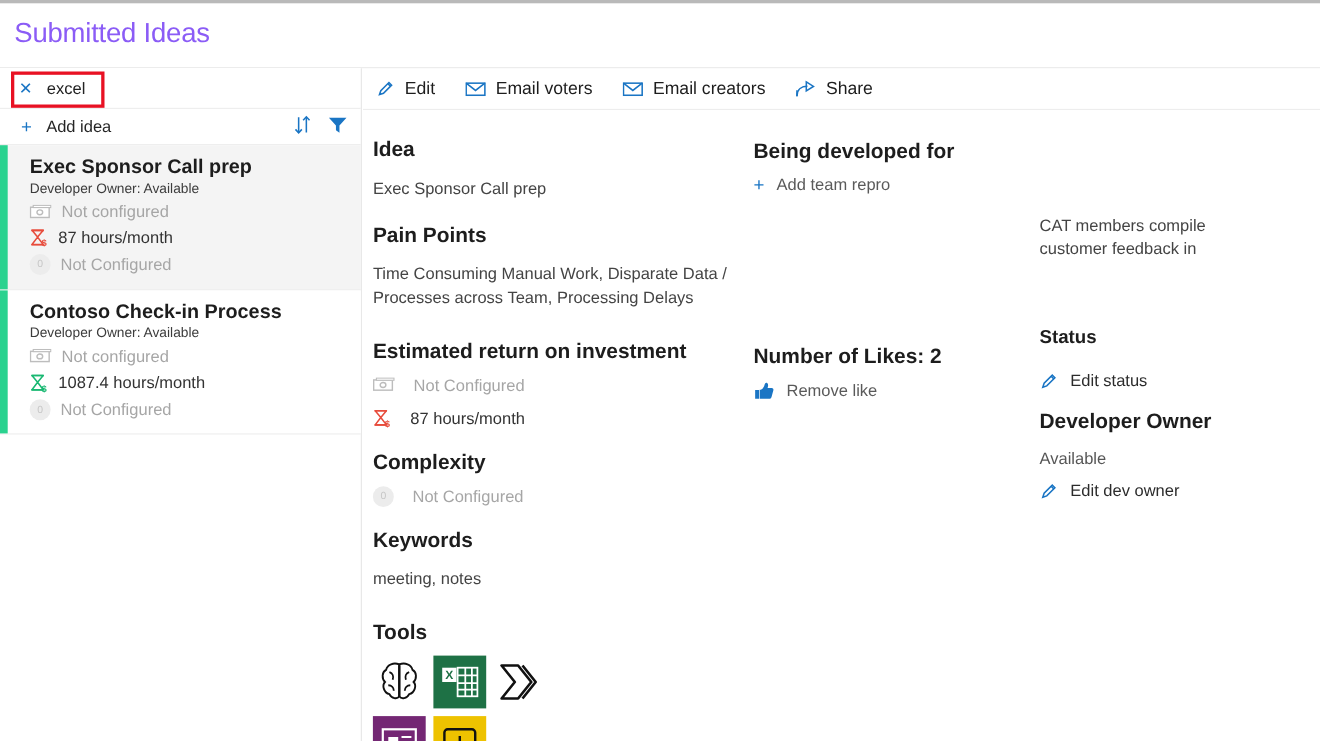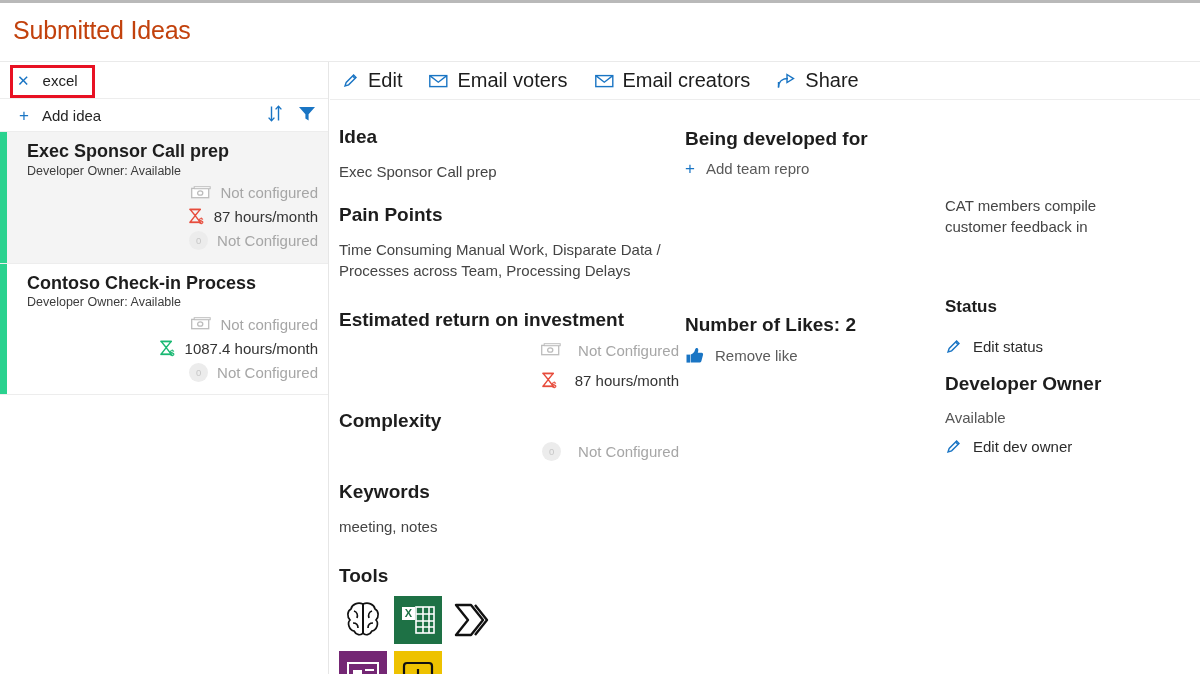--- a/index.html
+++ b/index.html
@@ -10,21 +10,21 @@
     overflow: hidden;
   }
   #app { position: relative; width: 1200px; height: 674px; background:#fff; }
 
   
   .top-strip { position:absolute; top:0; left:0; width:1200px; height:3px; background:#b9b9b9; }
 
   
   .page-title {
     position:absolute; top:16px; left:13px;
-    font-size:25px; font-weight:400; color:#c2410c;
+    font-size:25px; font-weight:400; color:#8b5cf6;
     letter-spacing:-0.2px;
   }
   .title-rule { position:absolute; top:61px; left:0; width:1200px; height:1px; background:#eaeaea; }
 
   
   .left-panel {
     position:absolute; top:62px; left:0; width:329px; height:612px;
     background:#fff; border-right:1px solid #e6e6e6;
   }
   .filter-row {
@@ -56,21 +56,21 @@
   .idea-item {
     position:relative; padding:8px 10px 10px 27px;
     border-bottom:1px solid #ededed; background:#fff;
   }
   .idea-item.selected { background:#f4f4f4; }
   .idea-item .green-bar {
     position:absolute; left:0; top:0; bottom:0; width:7px; background:#2ad28f;
   }
   .idea-title { font-size:18px; font-weight:700; color:#1d1d1d; line-height:1.25; margin-bottom:1px; }
   .idea-sub { font-size:12.5px; color:#3c3c3c; margin-bottom:3px; }
-  .metric { display:flex; align-items:center; gap:9px; height:24px;justify-content:flex-end; }
+  .metric { display:flex; align-items:center; gap:9px; height:24px; }
   .metric .m-txt { font-size:15px; }
   .m-muted { color:#a6a6a6; }
   .m-dark { color:#333; }
 
   
   .ico { display:inline-flex; align-items:center; justify-content:center; flex:0 0 auto; }
   .ico-money { width:20px; height:14px; }
   .ico-hour { width:17px; height:18px; }
   .circle0 {
     width:19px; height:19px; border-radius:50%; background:#ececec;
@@ -78,21 +78,21 @@
     align-items:center; justify-content:center;
   }
 
   
   .toolbar {
     position:absolute; top:62px; left:330px; width:870px; height:38px;
     border-bottom:1px solid #ededed; display:flex; align-items:center;
     padding-left:12px; gap:27px;
   }
   .tb-item { display:flex; align-items:center; gap:9px; cursor:default; }
-  .tb-item .tb-lbl { font-size:20px; color:#1d1d1d; }
+  .tb-item .tb-lbl { font-size:16px; color:#1d1d1d; }
 
   
   .detail { position:absolute; top:100px; left:330px; width:702px; height:574px; }
   .col-a { position:absolute; left:9px; top:0; width:340px; }
   .col-b { position:absolute; left:355px; top:0; width:265px; }
   .col-c { position:absolute; left:615px; top:0; width:250px; }
 
   .h-sec { font-size:19px; font-weight:700; color:#1d1d1d; line-height:1.2; }
   .h-sec-sm { font-size:17px; font-weight:700; color:#1d1d1d; line-height:1.2; }
   .body-txt { font-size:15px; color:#444; line-height:1.42; }

